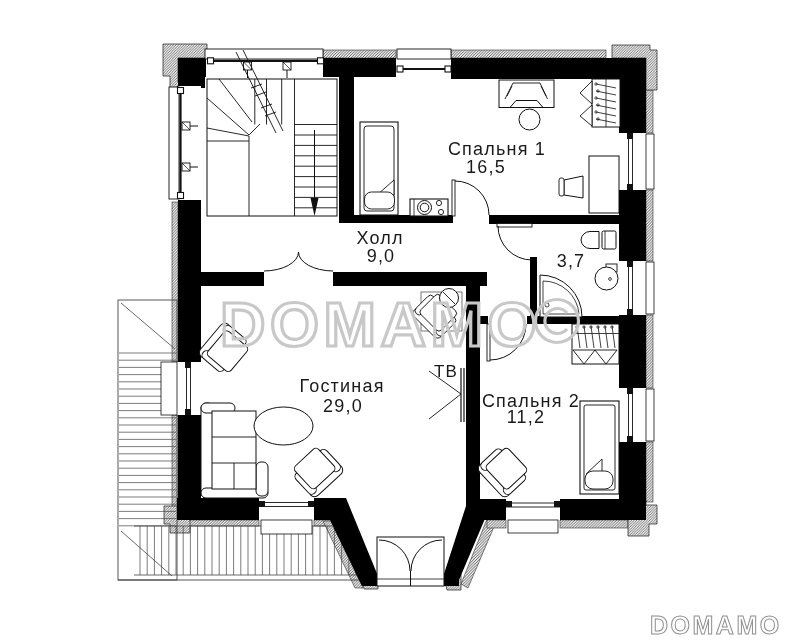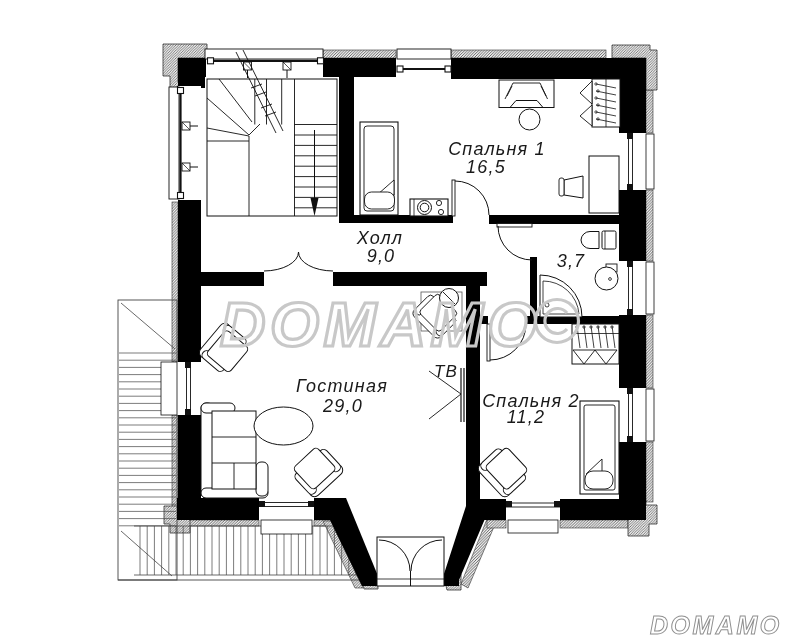--- a/index.html
+++ b/index.html
@@ -1,19 +1,19 @@
 <!DOCTYPE html>
 <html><head>
 <meta charset="utf-8">
 <style>
 html,body{margin:0;padding:0;background:#ffffff;}
 body{width:800px;height:640px;font-family:"Liberation Sans",sans-serif;}
 svg{display:block;}
 text{font-family:"Liberation Sans",sans-serif;}
-#wrap{filter:grayscale(1);font-style:italic;}
+#wrap{filter:grayscale(1);}
 </style>
 </head>
 <body>
 <div id="wrap">
 <svg width="800" height="640" viewBox="0 0 800 640">
 <defs>
 <pattern id="hat" width="2.8" height="2.8" patternUnits="userSpaceOnUse">
 <rect width="2.8" height="2.8" fill="#efefef"></rect>
 <path d="M0,2.8 L2.8,0 M-0.7,0.7 L0.7,-0.7 M2.1,3.5 L3.5,2.1" stroke="#333" stroke-width="0.75"></path>
 </pattern>

